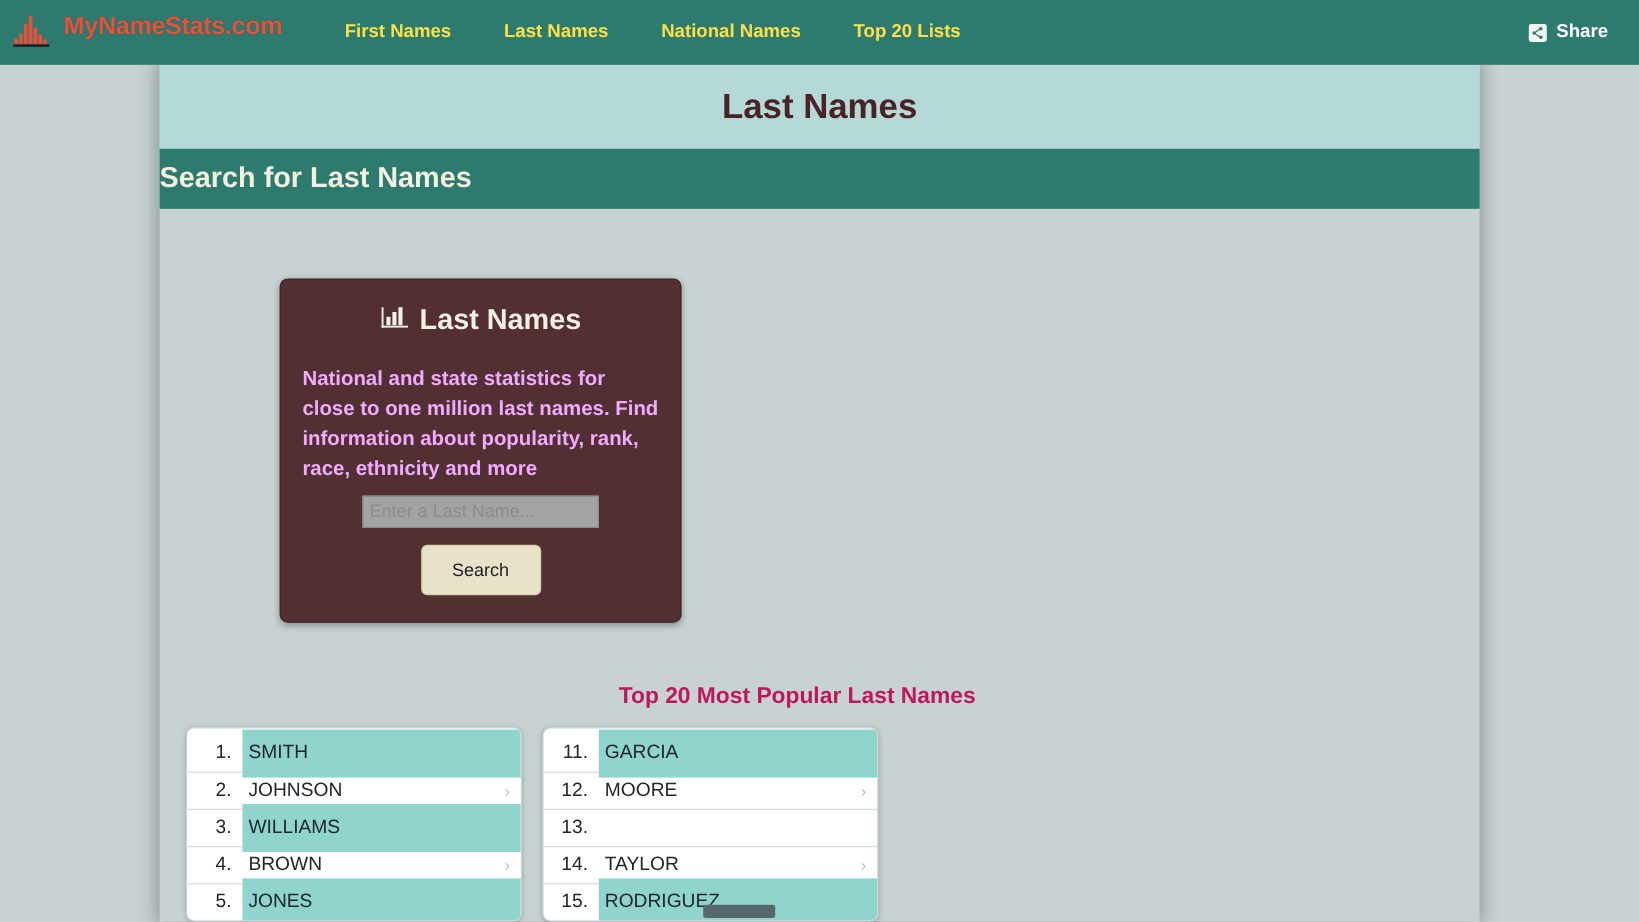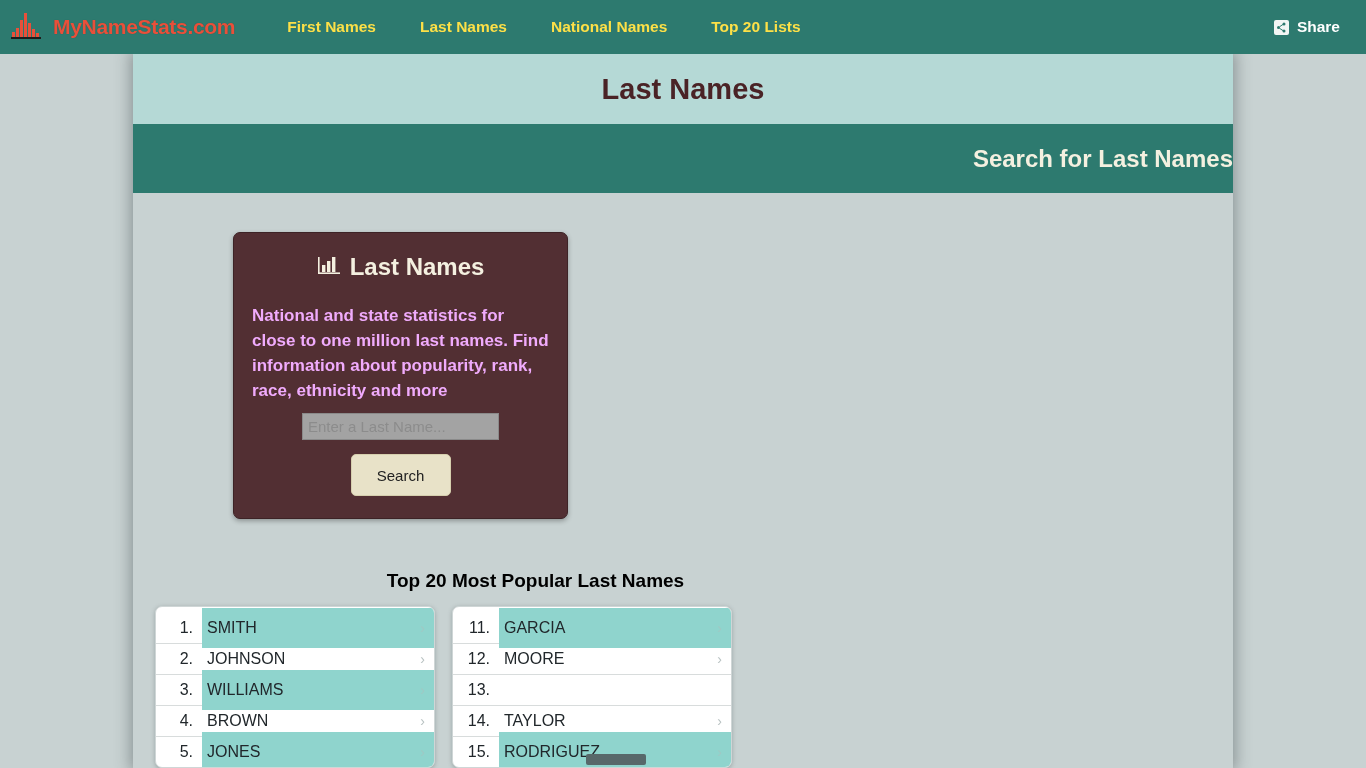--- a/index.html
+++ b/index.html
@@ -15,21 +15,20 @@
     height: 54px;
     background: #2d7a6f;
     display: flex;
     align-items: center;
     padding: 0 18px 0 10px;
     position: relative;
     z-index: 20;
   }
   #brand {
     display: flex;
-    align-items: center;
     gap: 7px;
     margin-right: 30px;
     cursor: pointer;
   }
   #brand-icon { display: block; }
   #brand-text {
     color: #e8503a;
     font-size: 21px;
     font-weight: bold;
     font-family: "Liberation Sans", sans-serif;
@@ -77,23 +76,23 @@
     background: #b5d9d6;
     display: flex; align-items: center; justify-content: center;
   }
   #page-title {
     color: #4a2326;
     font-size: 29px;
     font-weight: bold;
   }
 
   #section-bar {
-    height: 69px;
+    height: 50px;
     background: #2d7a6f;
-    display: flex; align-items: center; justify-content: flex-end;
+    display: flex; align-items: center; justify-content: flex-start;
   }
   #section-title {
     color: #f4f0e0;
     font-size: 24px;
     font-weight: bold;
   }
 
   
   #search-card {
     position: absolute;
@@ -147,24 +146,24 @@
     font-family: "Liberation Sans", sans-serif;
     color: #222;
     cursor: pointer;
   }
 
   
   #lists-title {
     position: absolute;
     left: 125px; top: 516px;
     width: 555px;
-    text-align: center;
+    text-align: right;
     font-size: 19px;
     font-weight: bold;
-    color: #000000;
+    color: #be185d;
   }
   .list-col {
     position: absolute;
     top: 552px;
     width: 280px;
     height: 162px;
     background: #fff;
     border: 1px solid #cfd6d6;
     border-radius: 7px;
     box-shadow: 0 1px 4px rgba(70,80,82,.35);

